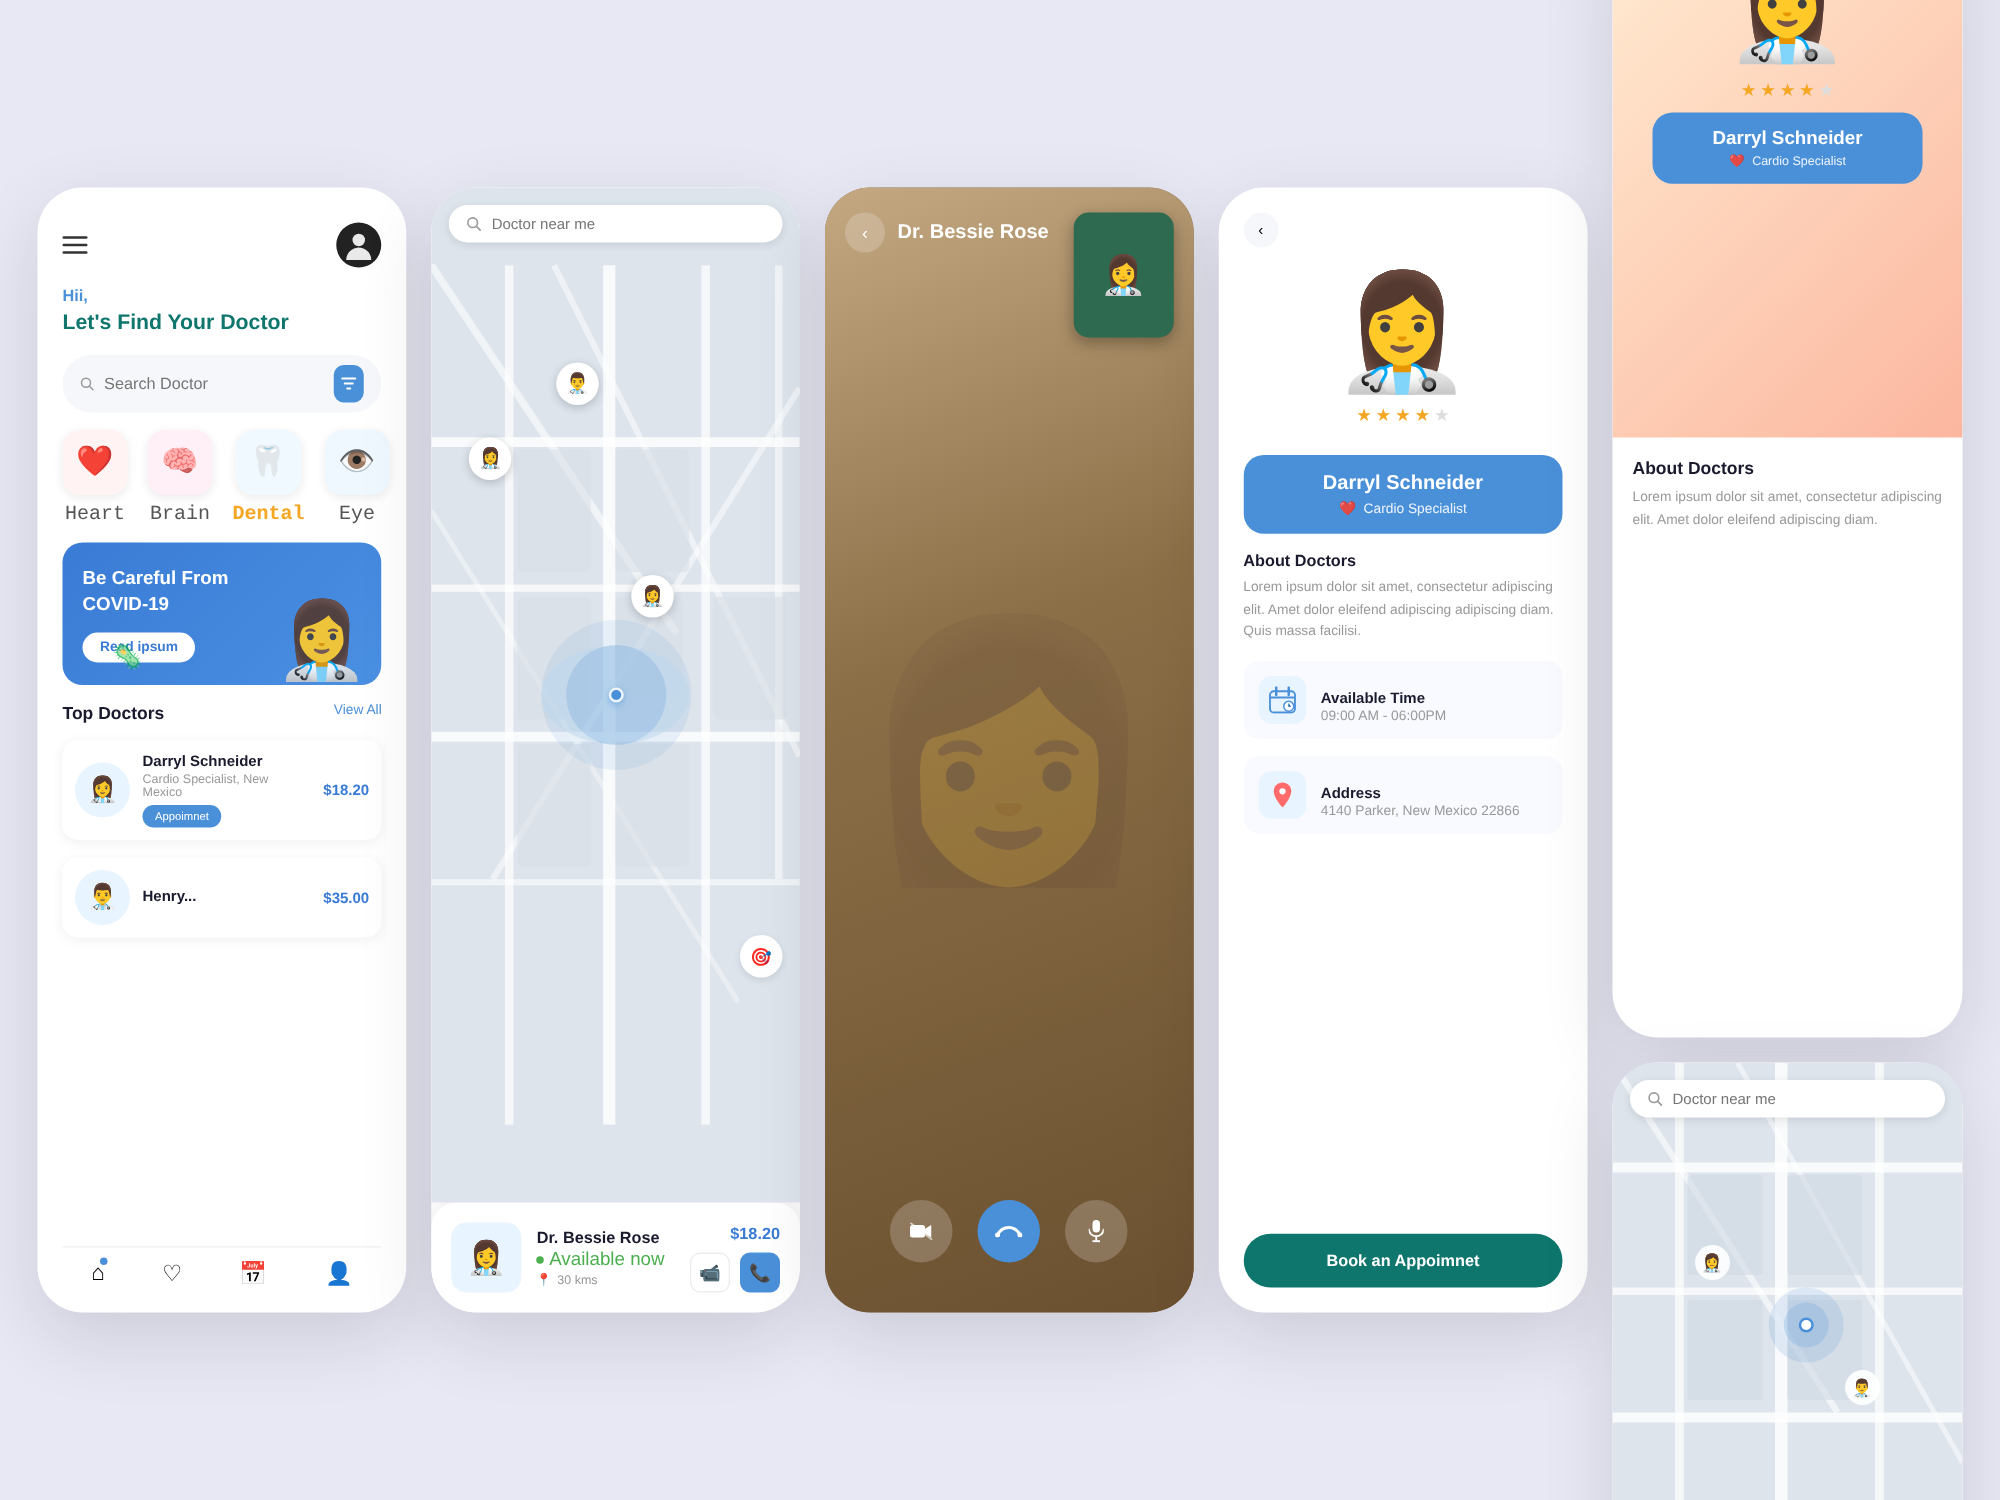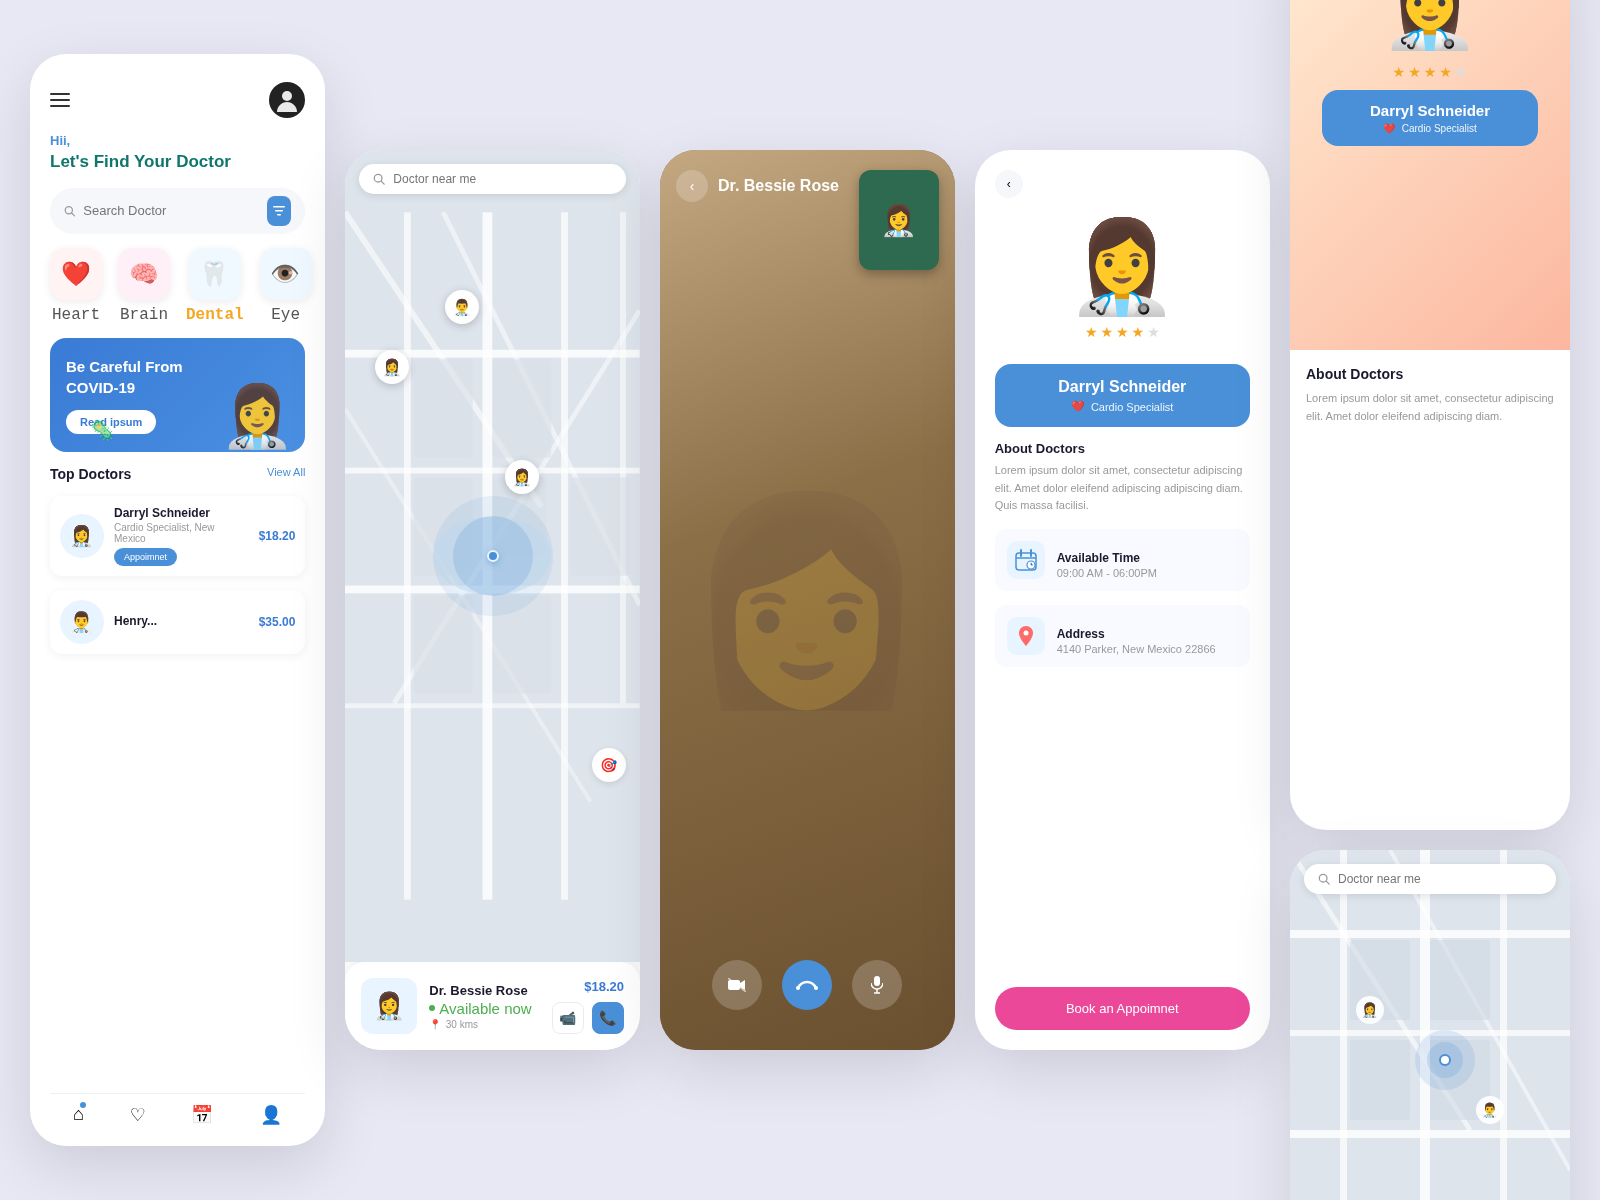--- a/index.html
+++ b/index.html
@@ -21,21 +21,21 @@
       background: #fff;
       border-radius: 36px;
       box-shadow: 0 20px 60px rgba(0,0,0,0.12);
       overflow: hidden;
       position: relative;
     }
 
     
     .screen1 {
       width: 300px;
-      height: 1092px;
+      height: 900px;
       padding: 28px 20px 16px;
       display: flex;
       flex-direction: column;
       gap: 14px;
     }
 
     .s1-header {
       display: flex;
       align-items: center;
       justify-content: space-between;
@@ -291,22 +291,22 @@
       background: #f8faff; border-radius: 12px; padding: 12px;
     }
     .info-icon-box {
       width: 38px; height: 38px; border-radius: 10px; background: #e8f4ff;
       display:flex; align-items:center; justify-content:center; font-size:18px; flex-shrink:0;
     }
     .info-label { font-size: 12px; font-weight: 700; color: #1a1a2e; }
     .info-value { font-size: 11px; color: #999; margin-top: 2px; }
 
     .book-btn {
-      background: #ec4899; color: #fff; border: none; border-radius: 24px;
-      padding: 14px; font-size: 13px; font-weight: 400; cursor: pointer;
+      background: #0f766e; color: #fff; border: none; border-radius: 24px;
+      padding: 14px; font-size: 13px; font-weight: 700; cursor: pointer;
       width: 100%; margin-top: auto;
     }
 
     
     .screen5 {
       width: 280px;
       height: 900px;
       display: flex;
       flex-direction: column;
       background: #fff;

